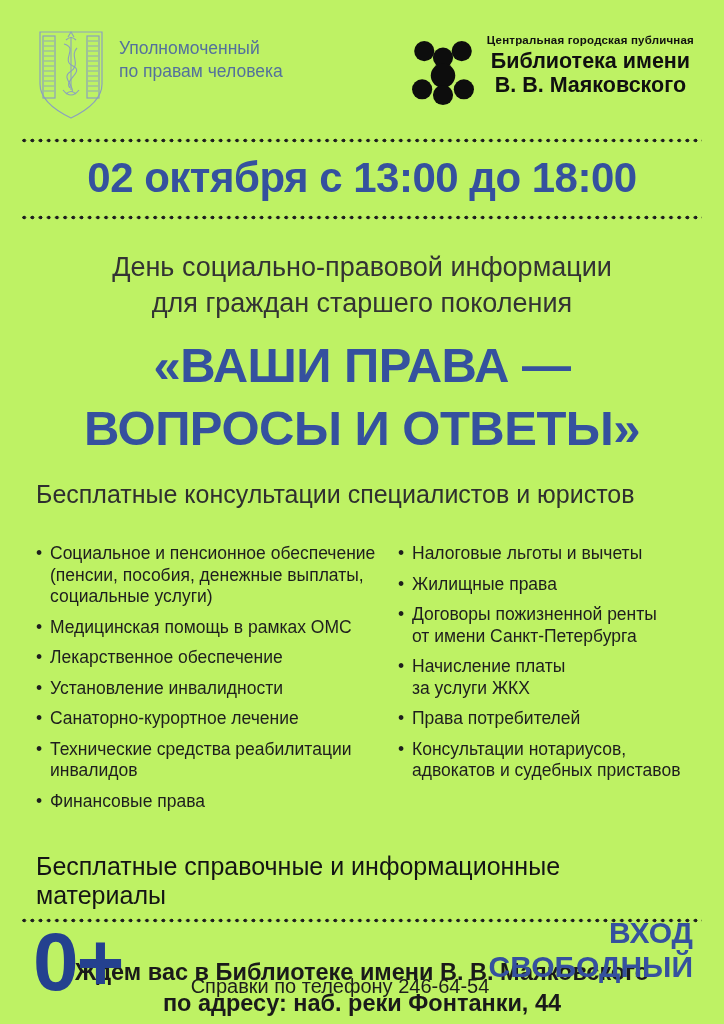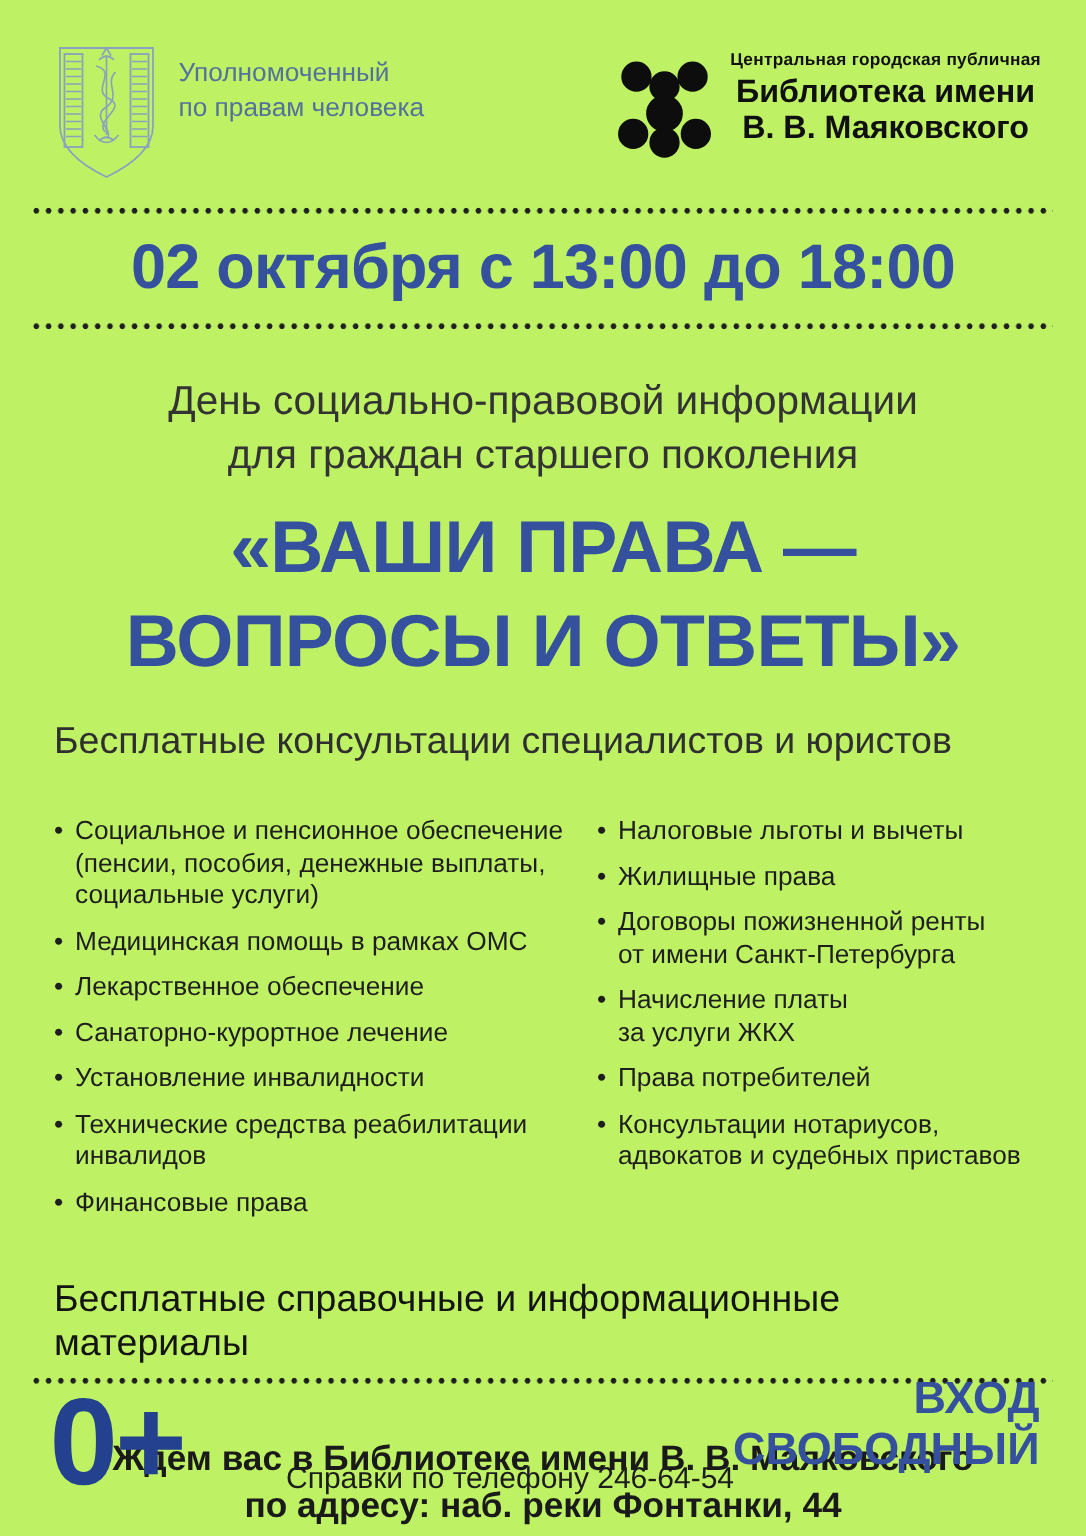--- a/index.html
+++ b/index.html
@@ -147,22 +147,22 @@
   <div class="consult">Бесплатные консультации специалистов и юристов</div>
 
   <div class="topics">
     <ul class="col-left">
 
     <li>Социальное и пенсионное обеспечение
 (пенсии, пособия, денежные выплаты,
 социальные услуги)</li>
         <li>Медицинская помощь в рамках ОМС</li>
         <li>Лекарственное обеспечение</li>
+        <li>Установление инвалидности</li>
         <li>Санаторно-курортное лечение</li>
-        <li>Установление инвалидности</li>
         <li>Технические средства реабилитации
 инвалидов</li>
         <li>Финансовые права</li>
       </ul>
     <ul class="col-right">
 
     <li>Налоговые льготы и вычеты</li>
         <li>Жилищные права</li>
         <li>Договоры пожизненной ренты
 от имени Санкт-Петербурга</li>

